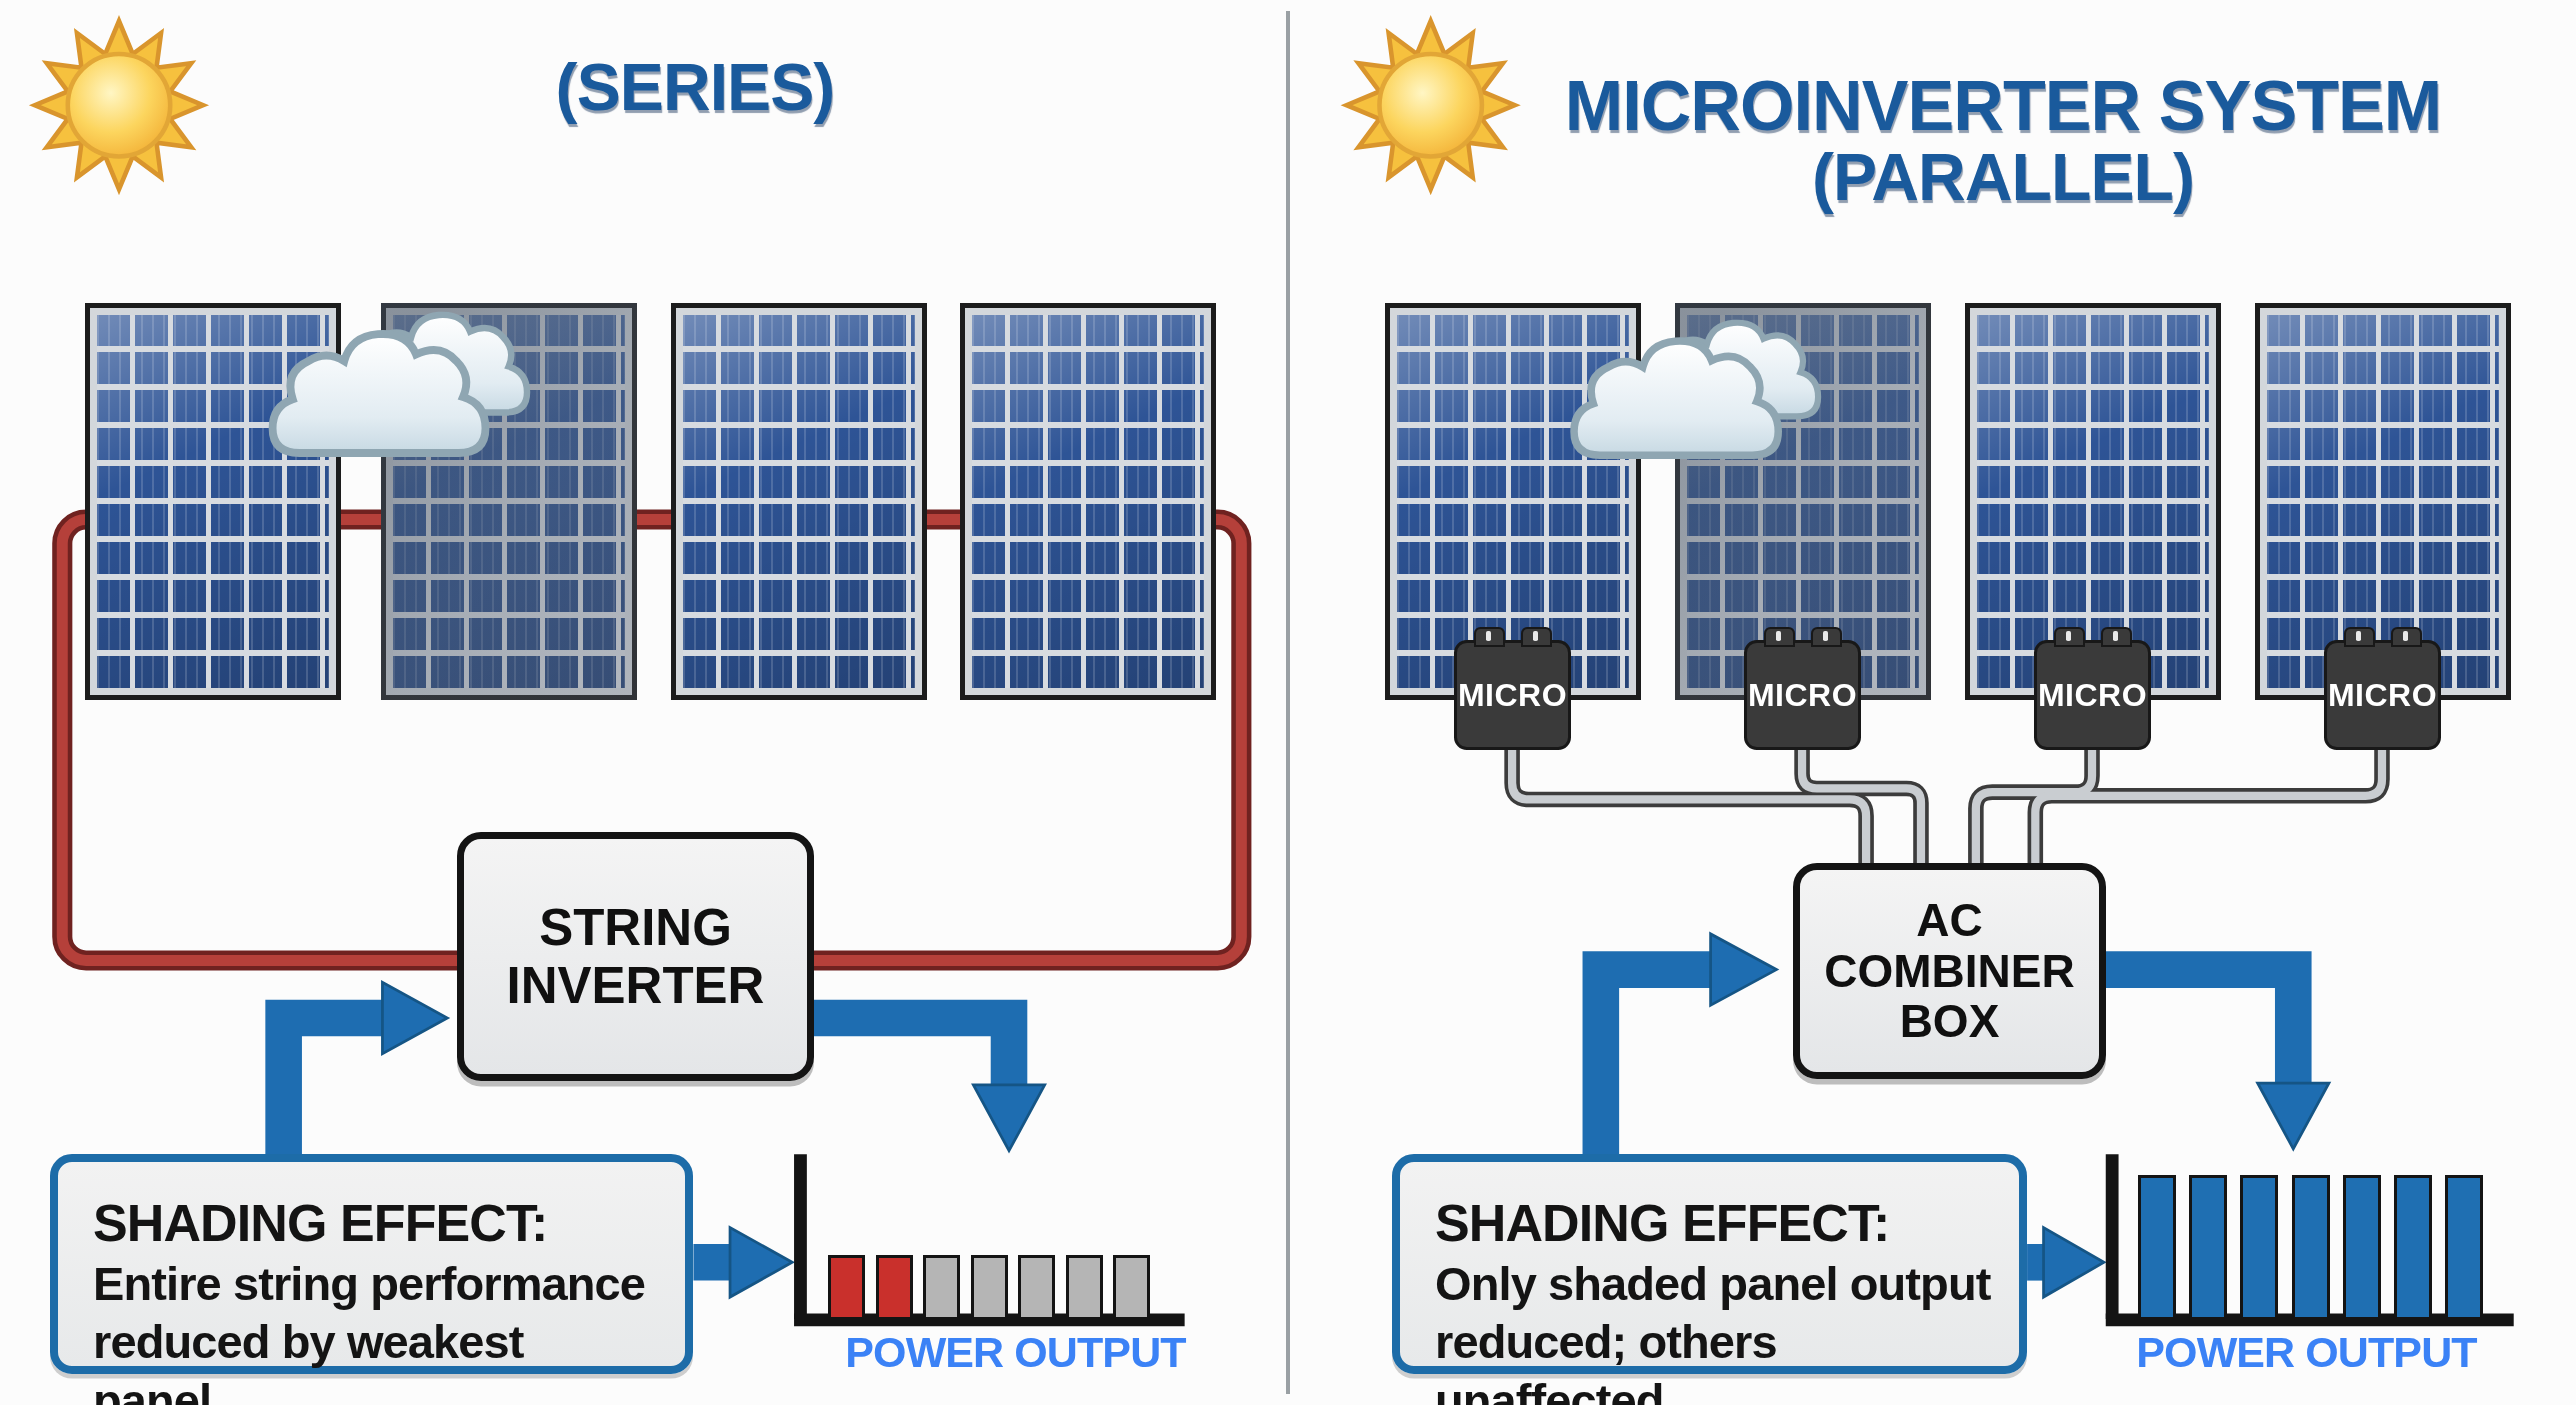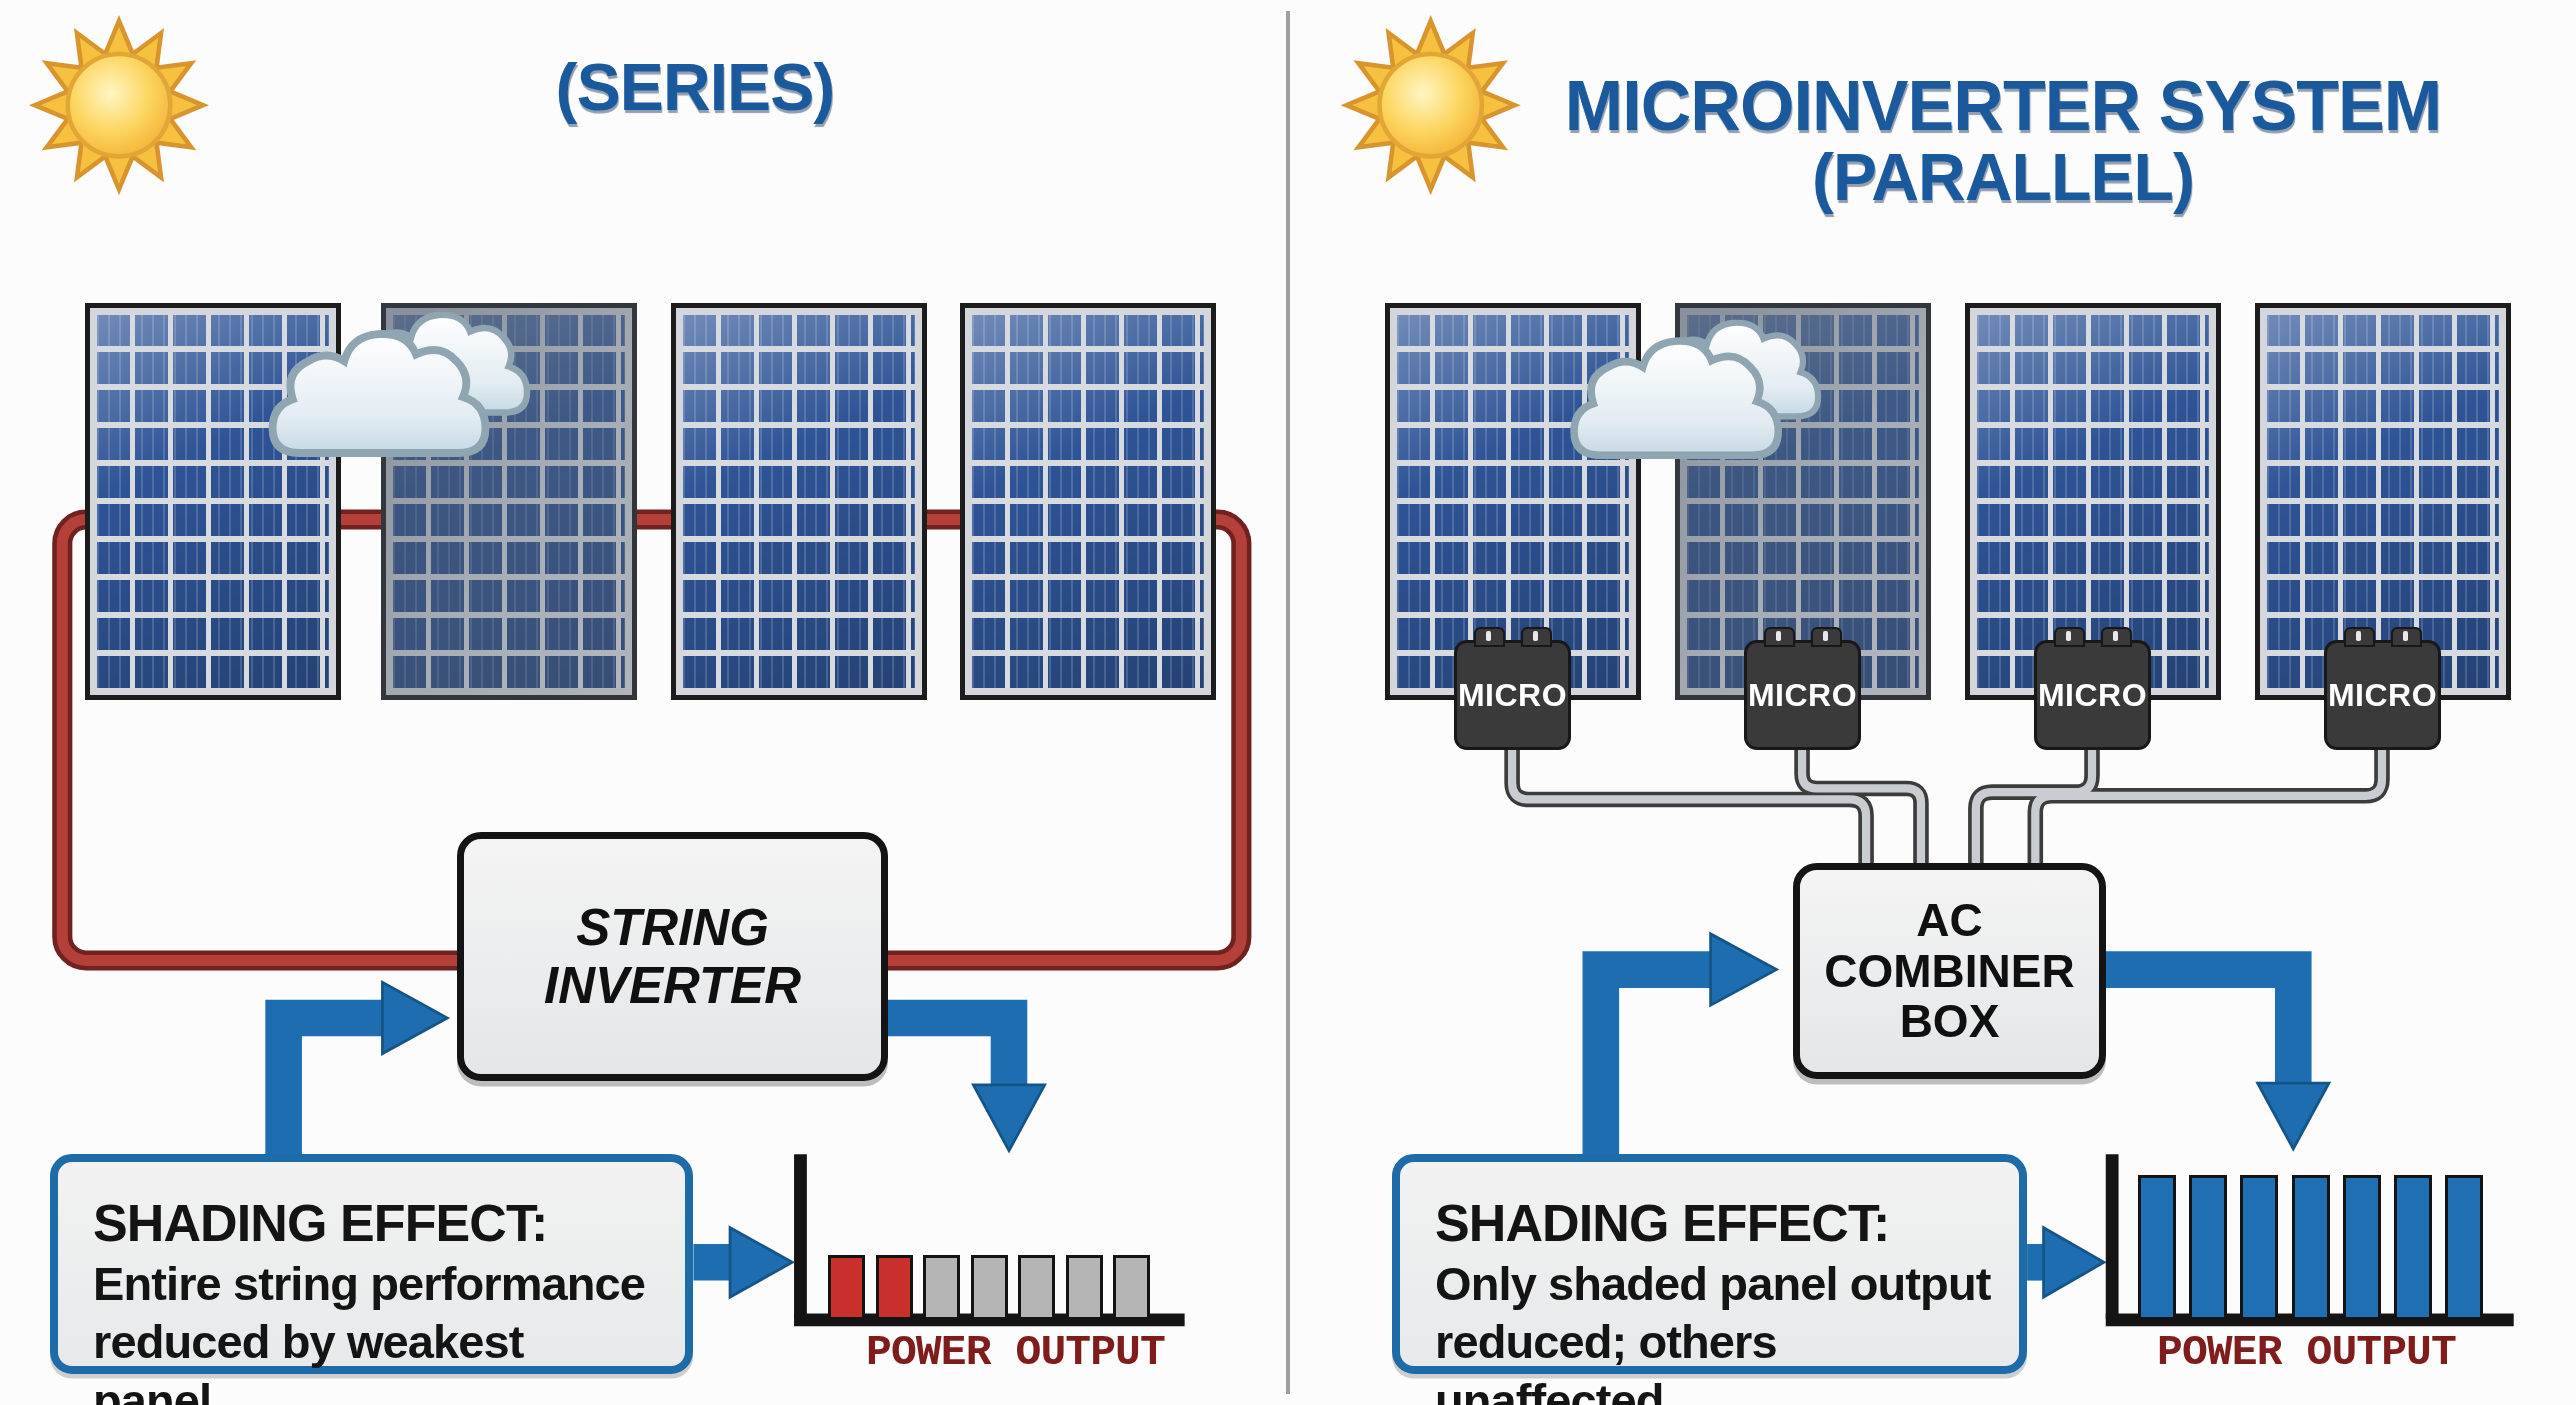--- a/index.html
+++ b/index.html
@@ -44,22 +44,22 @@
          display:flex;align-items:center;justify-content:center;
          color:#fff;font-weight:800;font-size:32px;letter-spacing:0.5px;}
   .micro .tab{position:absolute;top:-16.5px;width:31px;height:20px;background:#3a3a3a;
          border:2.7px solid #181818;border-radius:6.4px 6.4px 0 0;box-sizing:border-box;}
   .micro .tab.t1{left:16.5px;} .micro .tab.t2{right:16.5px;}
   .micro .slot{position:absolute;top:2.7px;left:10px;width:5.5px;height:10px;background:#e8e8e8;border-radius:1.8px;}
 
   
   .bars{position:absolute;top:1175px;height:145px;}
   .bar{position:absolute;bottom:0;width:37px;border:3.7px solid #141414;box-sizing:border-box;}
-  .pout{position:absolute;top:1328px;width:457px;text-align:center;color:#7f1d1d;
-        font-size:43px;font-weight:800;letter-spacing:-0.9px;font-family:Liberation Mono, monospace;}
+  .pout{position:absolute;top:1328px;width:457px;text-align:center;color:#3b82f6;
+        font-size:43px;font-weight:800;letter-spacing:-0.9px;}
 
   .divider{position:absolute;left:1286px;top:11px;width:3.7px;height:1383px;background:#9aa0a4;}
 </style>
 </head>
 <body>
 
 <div class="stage">
 
   <svg class="layer z1" viewBox="0 0 2816 1536">
 
@@ -218,21 +218,21 @@
   </svg>
 
   <div class="title z7" style="left:146px;top:53px;">
     <div class="l2">(SERIES)</div>
   </div>
   <div class="title z7" style="left:1454px;top:70px;">
     <div class="l1">MICROINVERTER SYSTEM</div>
     <div class="l2">(PARALLEL)</div>
   </div>
 
-  <div class="eqbox z7" style="left:457px;top:832px;width:431px;height:249px;font-size:51px;line-height:1.12;font-style:italic;">
+  <div class="eqbox z7" style="left:457px;top:832px;width:357px;height:249px;font-size:51px;line-height:1.12;">
     <div>
       <div>STRING</div>
       <div>INVERTER</div>
     </div>
   </div>
 
   <div class="eqbox z7" style="left:1793px;top:863px;width:313px;height:216px;font-size:46px;line-height:1.1;">
     <div>
       <div>AC</div>
       <div>COMBINER</div>

